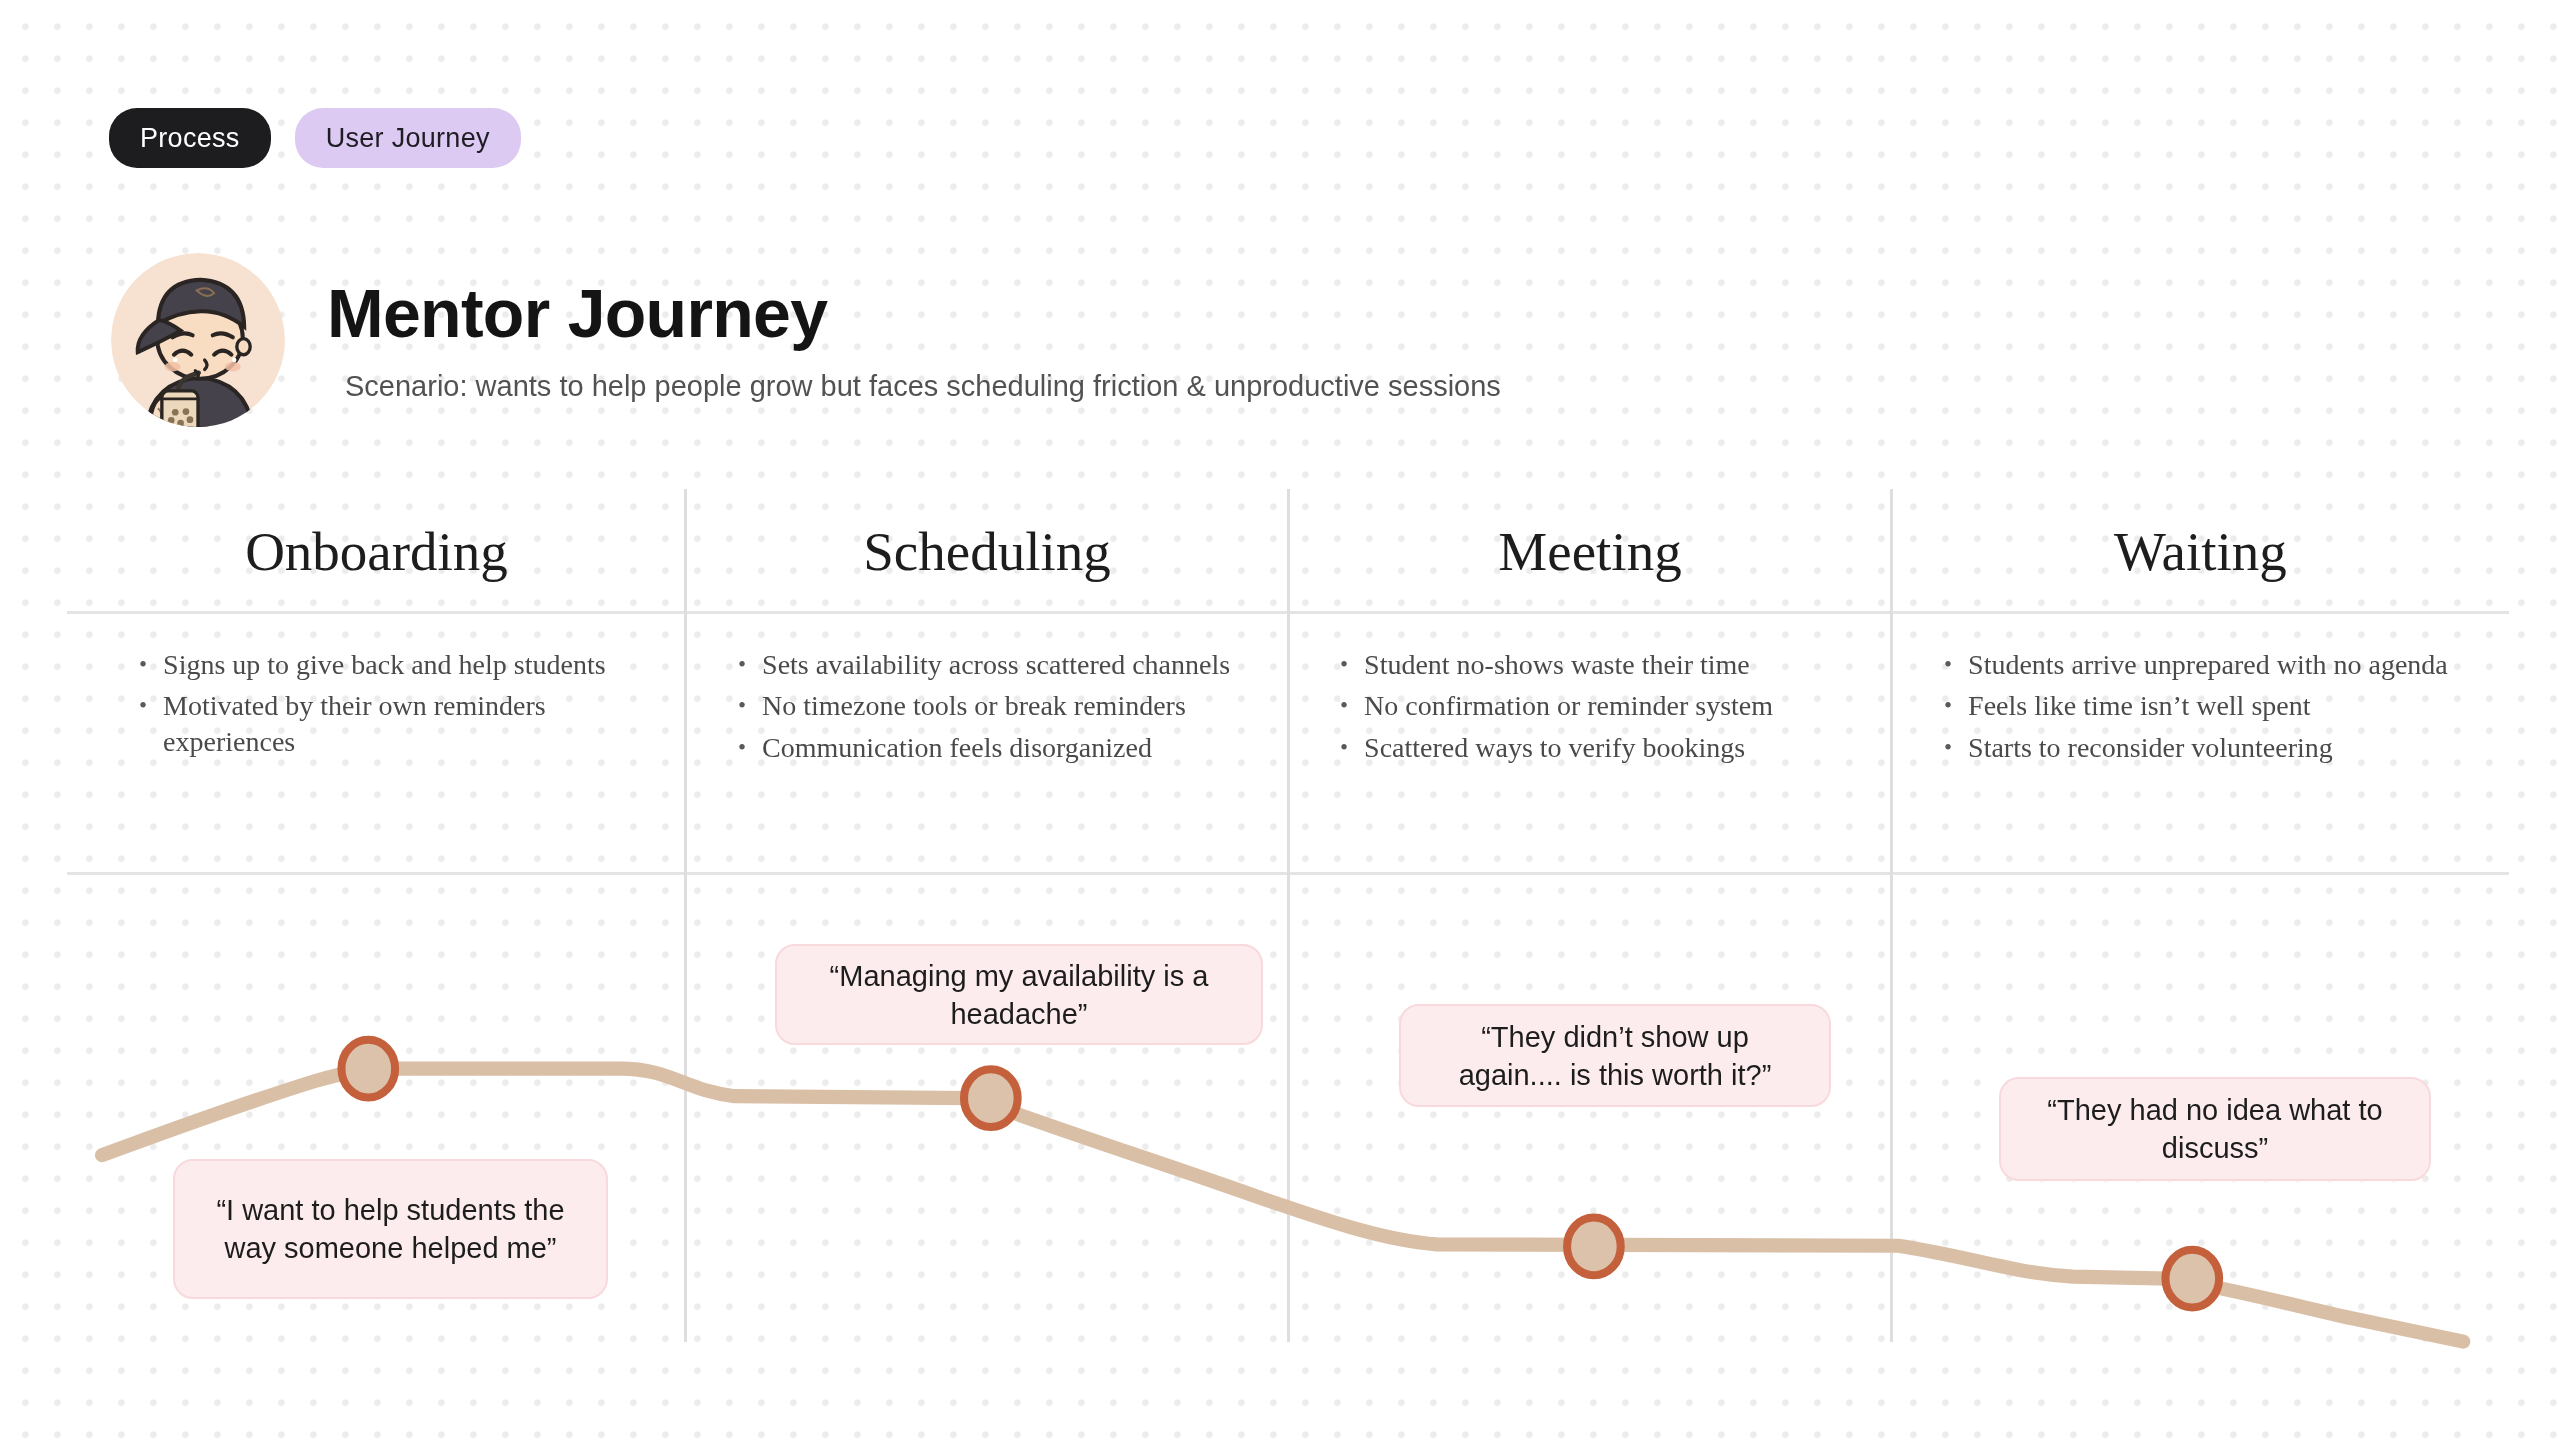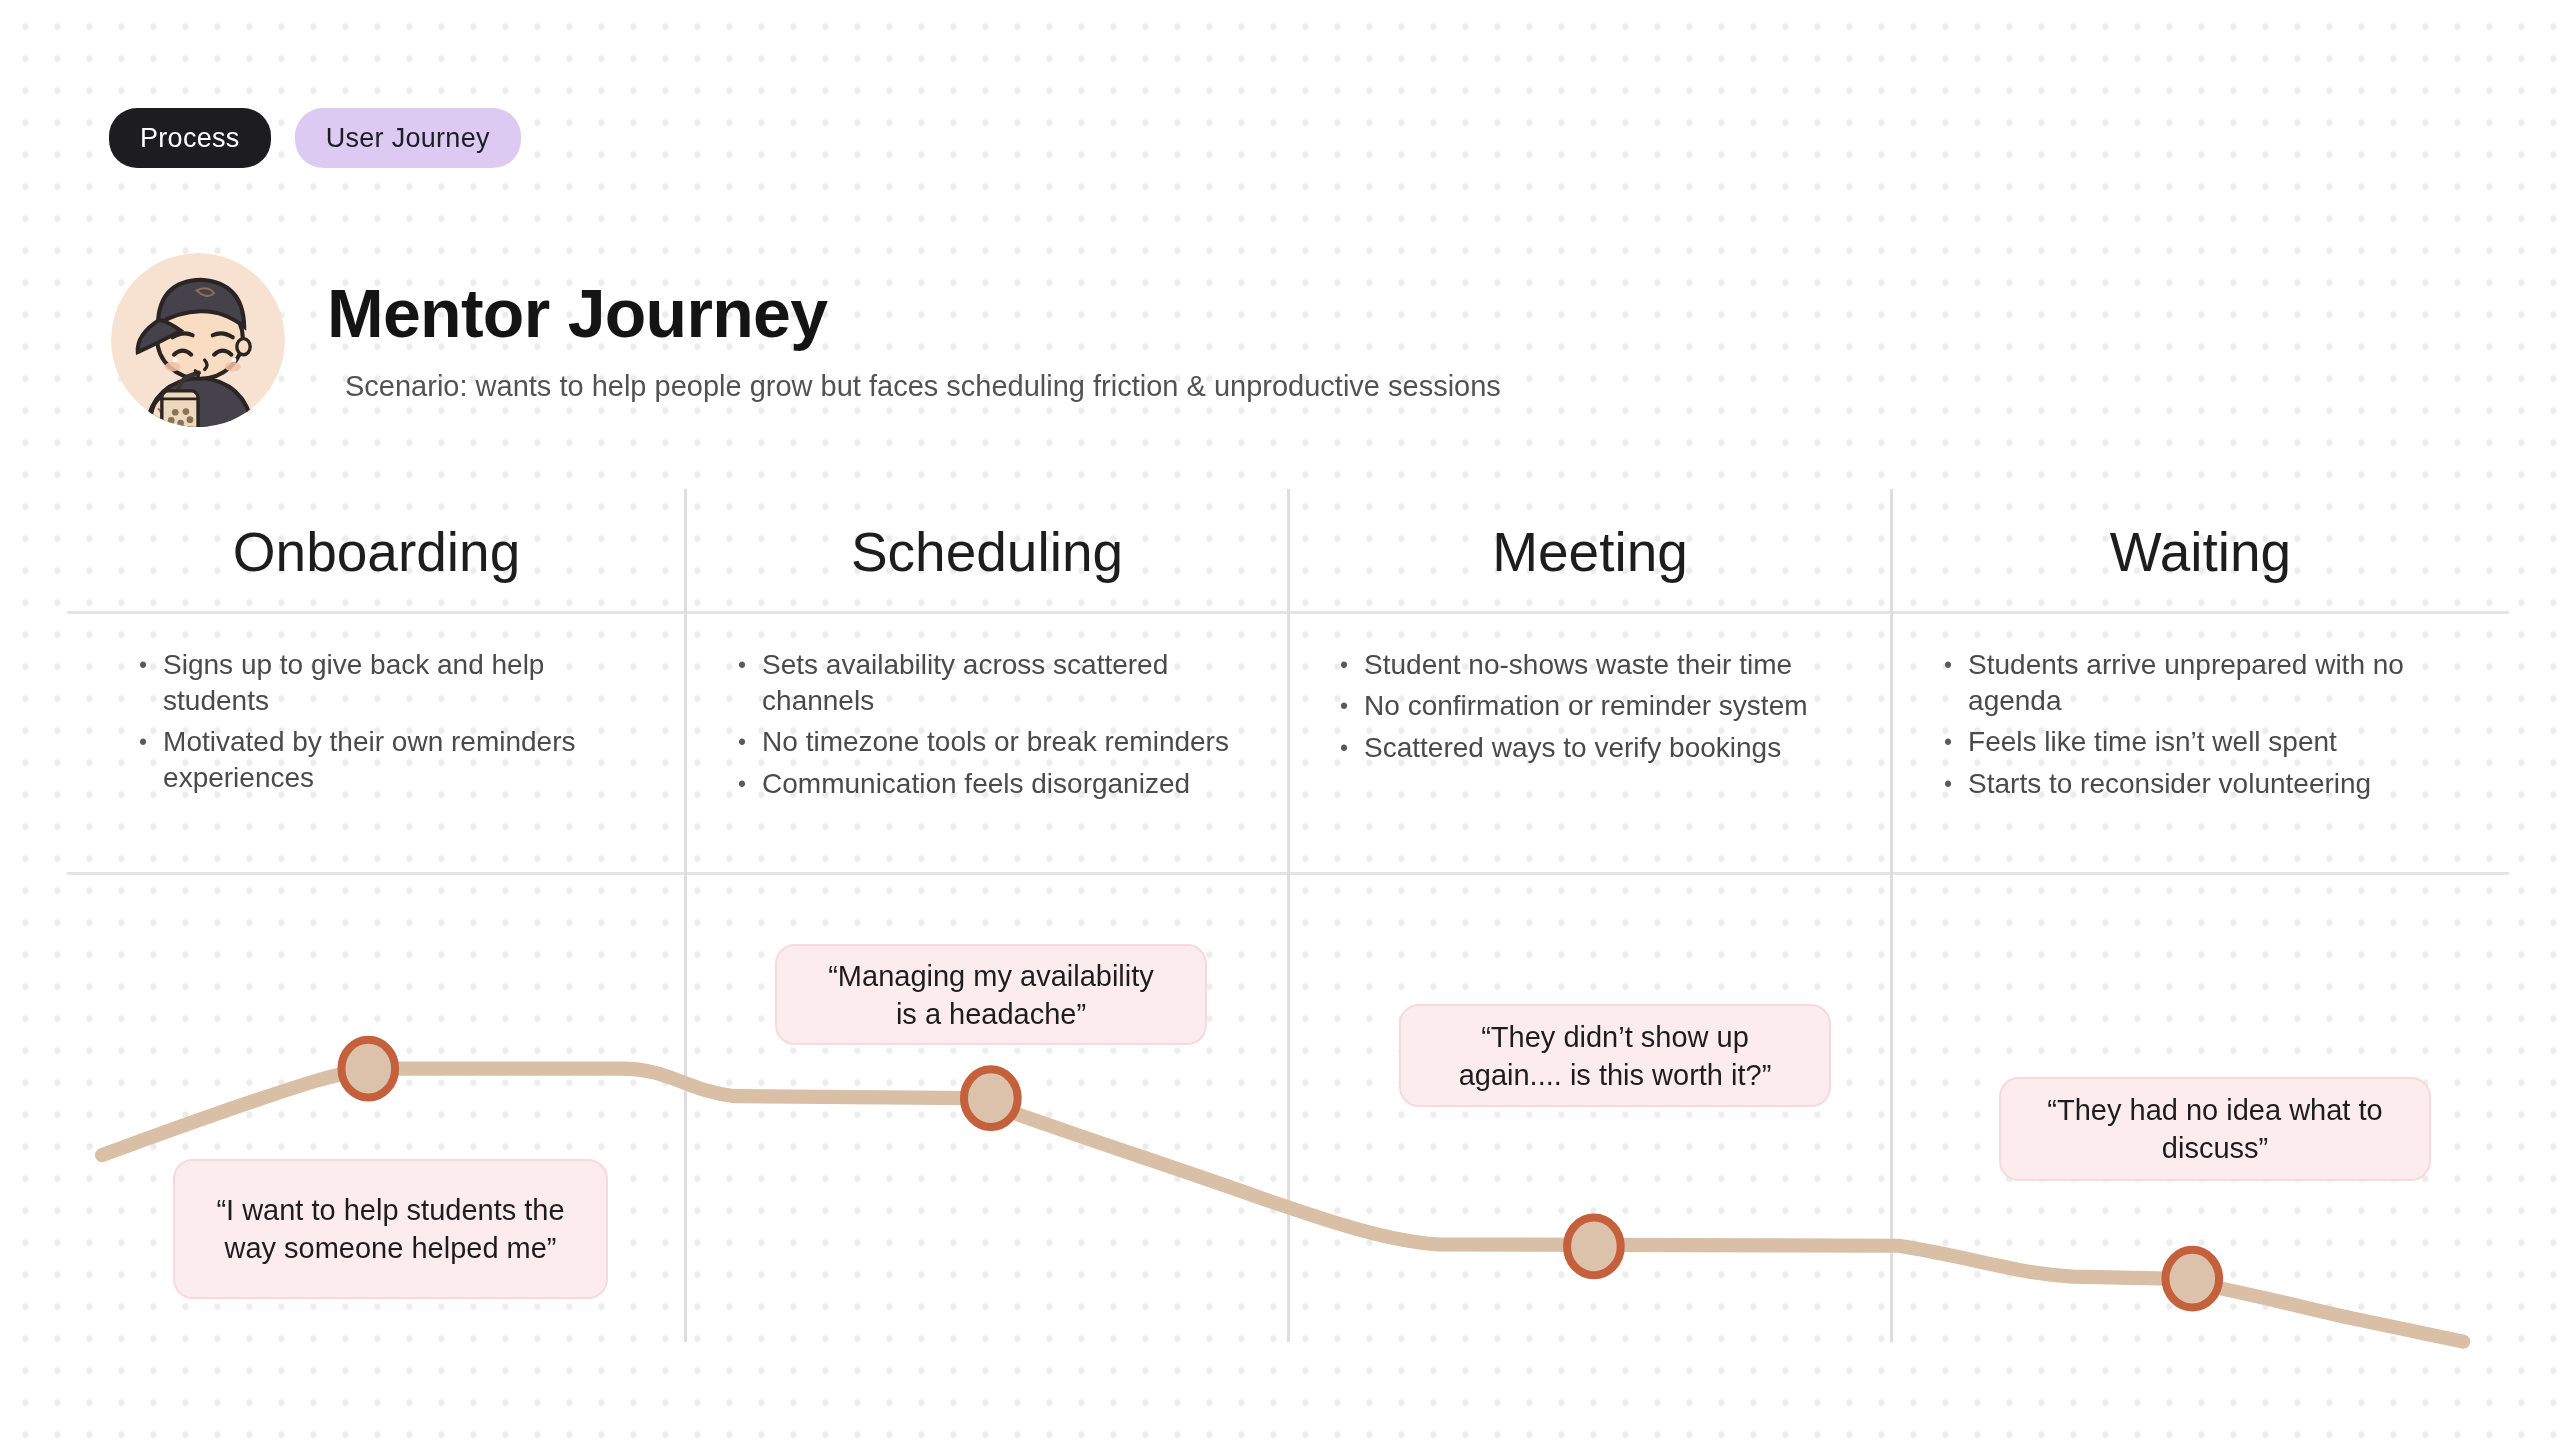--- a/index.html
+++ b/index.html
@@ -32,21 +32,21 @@
   .pill{height:60px;border-radius:28px;display:flex;align-items:center;padding:8px 31px;
         font-size:27px;font-weight:500;letter-spacing:0.3px;white-space:nowrap;}
   .pill.dark{background:var(--badge-dark);color:#ffffff;}
   .pill.purple{background:var(--badge-purple);color:#1d1d23;}
   
   .avatar{position:absolute;left:111px;top:253px;width:174px;height:174px;border-radius:50%;overflow:hidden;}
   .title{position:absolute;left:327px;top:274px;font-size:68px;font-weight:600;color:#141414;letter-spacing:-0.7px;}
   .subtitle{position:absolute;left:329px;top:370px;font-size:29px;font-weight:400;color:var(--gray-text);margin-left:16px;}
   
   .stage-grid{position:absolute;left:67px;top:490px;width:2442px;display:grid;
-              grid-template-columns:619px 602px 604px 617px;}
+              grid-template-columns:619px 602px 604px 617px;font-family:Liberation Serif, serif;}
   .stage-title{font-size:55px;font-weight:400;color:var(--ink);text-align:center;
                height:123px;display:flex;align-items:center;justify-content:center;}
   .stage-cell{padding:34px 47px 0 52px;}
   .stage-cell.first{padding-left:72px;}
   .stage-cell ul{list-style:none;}
   .stage-cell li{display:flex;gap:16px;font-size:28px;line-height:36px;color:var(--bullet-text);margin-bottom:5.4px;}
   .stage-cell li .dot{flex:0 0 auto;font-size:23px;line-height:36px;color:#5a5a5a;}
   
   .hrule{position:absolute;left:67px;width:2442px;height:3.4px;background:var(--rule);}
   .hrule.r1{top:611px;}
@@ -54,21 +54,21 @@
   .vdiv{position:absolute;top:489px;width:2.7px;height:853px;background:var(--divider);}
   .vdiv.d1{left:684px;}
   .vdiv.d2{left:1287px;}
   .vdiv.d3{left:1890px;}
   
   .journey-svg{position:absolute;left:0;top:0;width:2576px;height:1449px;}
   .quote{position:absolute;background:var(--quote-bg);border:2px solid var(--quote-border);
          border-radius:20px;display:flex;align-items:center;justify-content:center;text-align:center;
          font-size:29px;line-height:38px;color:#1d1d1d;padding:6.7px 38px;}
   .quote.q1{left:173px;top:1159px;width:435px;height:140px;}
-  .quote.q2{left:775px;top:944px;width:432px;height:101px;}
+  .quote.q2{left:775px;top:944px;width:488px;height:101px;}
   .quote.q3{left:1399px;top:1004px;width:432px;height:103px;}
   .quote.q4{left:1999px;top:1077px;width:432px;height:104px;}
 </style>
 </head>
 <body>
 
 <div class="canvas">
 
   <div class="badges">
     <div class="pill dark">Process</div>

